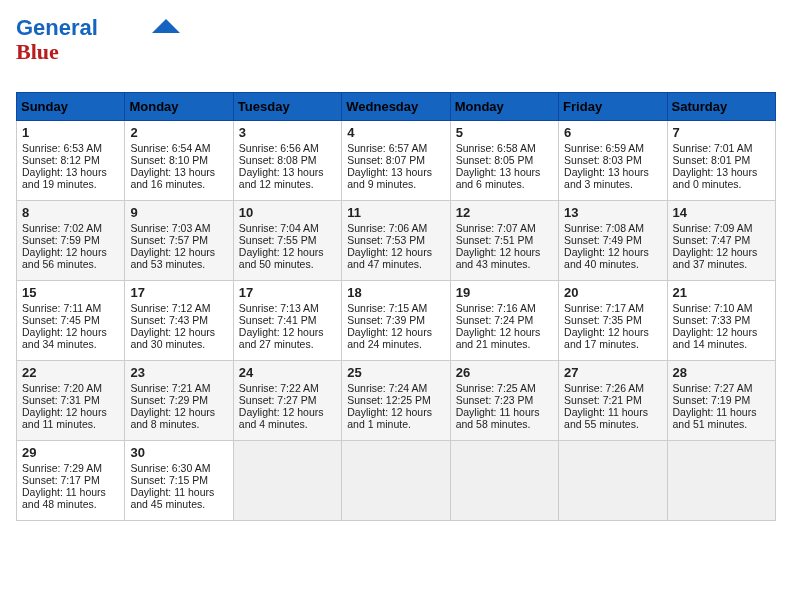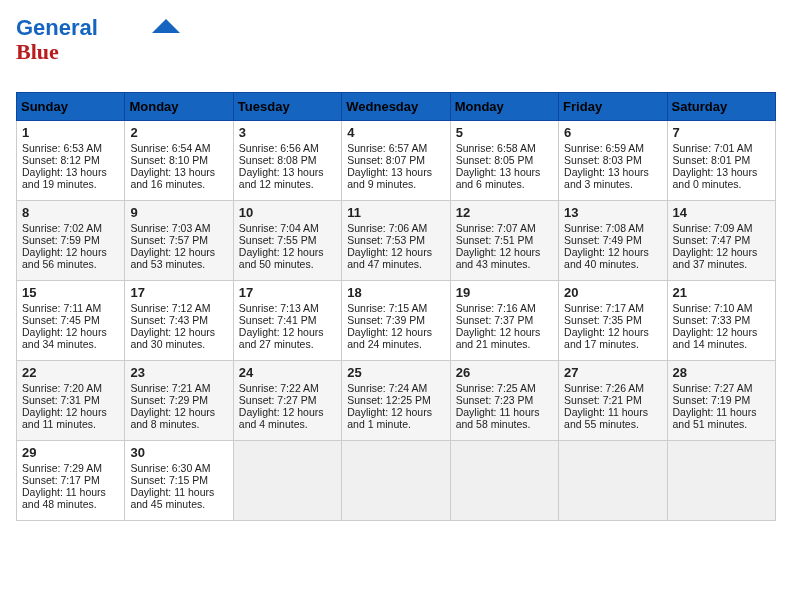--- a/index.html
+++ b/index.html
@@ -241,21 +241,21 @@
         <td>
           <span class="day-num">18</span>
           <div>Sunrise: 7:15 AM</div>
           <div>Sunset: 7:39 PM</div>
           <div>Daylight: 12 hours</div>
           <div>and 24 minutes.</div>
         </td>
         <td>
           <span class="day-num">19</span>
           <div>Sunrise: 7:16 AM</div>
-          <div>Sunset: 7:37 PM</div>
+          <div>Sunset: 7:24 PM</div>
           <div>Daylight: 12 hours</div>
           <div>and 21 minutes.</div>
         </td>
         <td>
           <span class="day-num">20</span>
           <div>Sunrise: 7:17 AM</div>
           <div>Sunset: 7:35 PM</div>
           <div>Daylight: 12 hours</div>
           <div>and 17 minutes.</div>
         </td>

